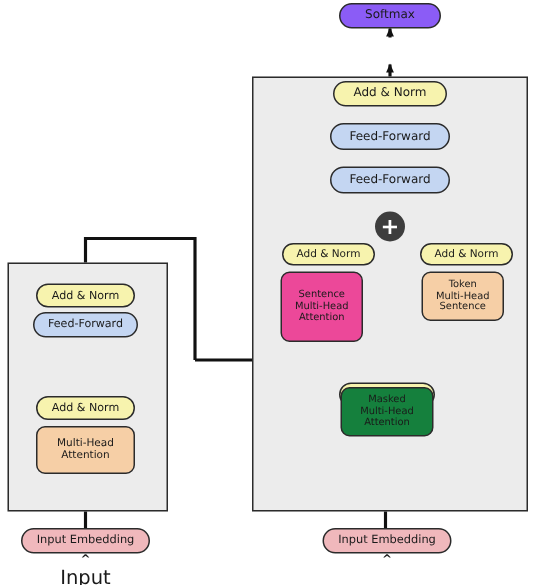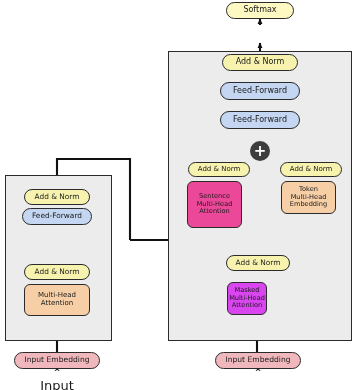--- a/index.html
+++ b/index.html
@@ -94,21 +94,21 @@
 
       <path d="M260,53 L260,43" marker-end="url(#ah)"></path>
 
       <path d="M260,25 L260,19" marker-end="url(#ah)"></path>
     </g>
   </svg>
 
   <div class="panel" style="left:5px;top:175px;width:107px;height:166px;"></div>
   <div class="panel" style="left:168px;top:51px;width:184px;height:290px;"></div>
 
-  <div class="node pill" style="left:226px;top:2px;width:68px;height:17px;background:#fef9c3;font-size:8px;">
+  <div class="node pill" style="left:226px;top:2px;width:68px;height:17px;background:#8b5cf6;font-size:8px;">
     <span>Softmax</span>
   </div>
 
 
   <div class="node pill" style="left:222px;top:54px;width:76px;height:17px;background:#f7f3ae;font-size:8px;">
     <span>Add &amp; Norm</span>
   </div>
 
   <div class="node pill" style="left:220px;top:82px;width:80px;height:18px;background:#c4d6f2;font-size:8px;">
     <span>Feed-Forward</span>
@@ -132,28 +132,28 @@
 Attention</span>
   </div>
 
   <div class="node pill" style="left:280px;top:162px;width:62px;height:15px;background:#f7f3ae;font-size:7px;">
     <span>Add &amp; Norm</span>
   </div>
 
   <div class="node rrect" style="left:281px;top:181px;width:55px;height:33px;background:#f6cfa6;font-size:6.6px;white-space:pre-line;">
     <span>Token
 Multi-Head
-Embedding</span>
+Sentence</span>
   </div>
 
   <div class="node pill" style="left:226px;top:255px;width:64px;height:16px;background:#f7f3ae;font-size:7.4px;">
     <span>Add &amp; Norm</span>
   </div>
 
-  <div class="node rrect" style="left:227px;top:282px;width:40px;height:33px;background:#d946ef;font-size:6.6px;white-space:pre-line;">
+  <div class="node rrect" style="left:227px;top:258px;width:62px;height:33px;background:#15803d;font-size:6.6px;white-space:pre-line;">
     <span>Masked
 Multi-Head
 Attention</span>
   </div>
 
   <div class="node pill" style="left:215px;top:352px;width:86px;height:17px;background:#f0b8bc;font-size:7.6px;">
     <span>Input Embedding</span>
   </div>
 
   <div class="caret" style="left:215px;top:368px;width:86px;font-size:8px;">

